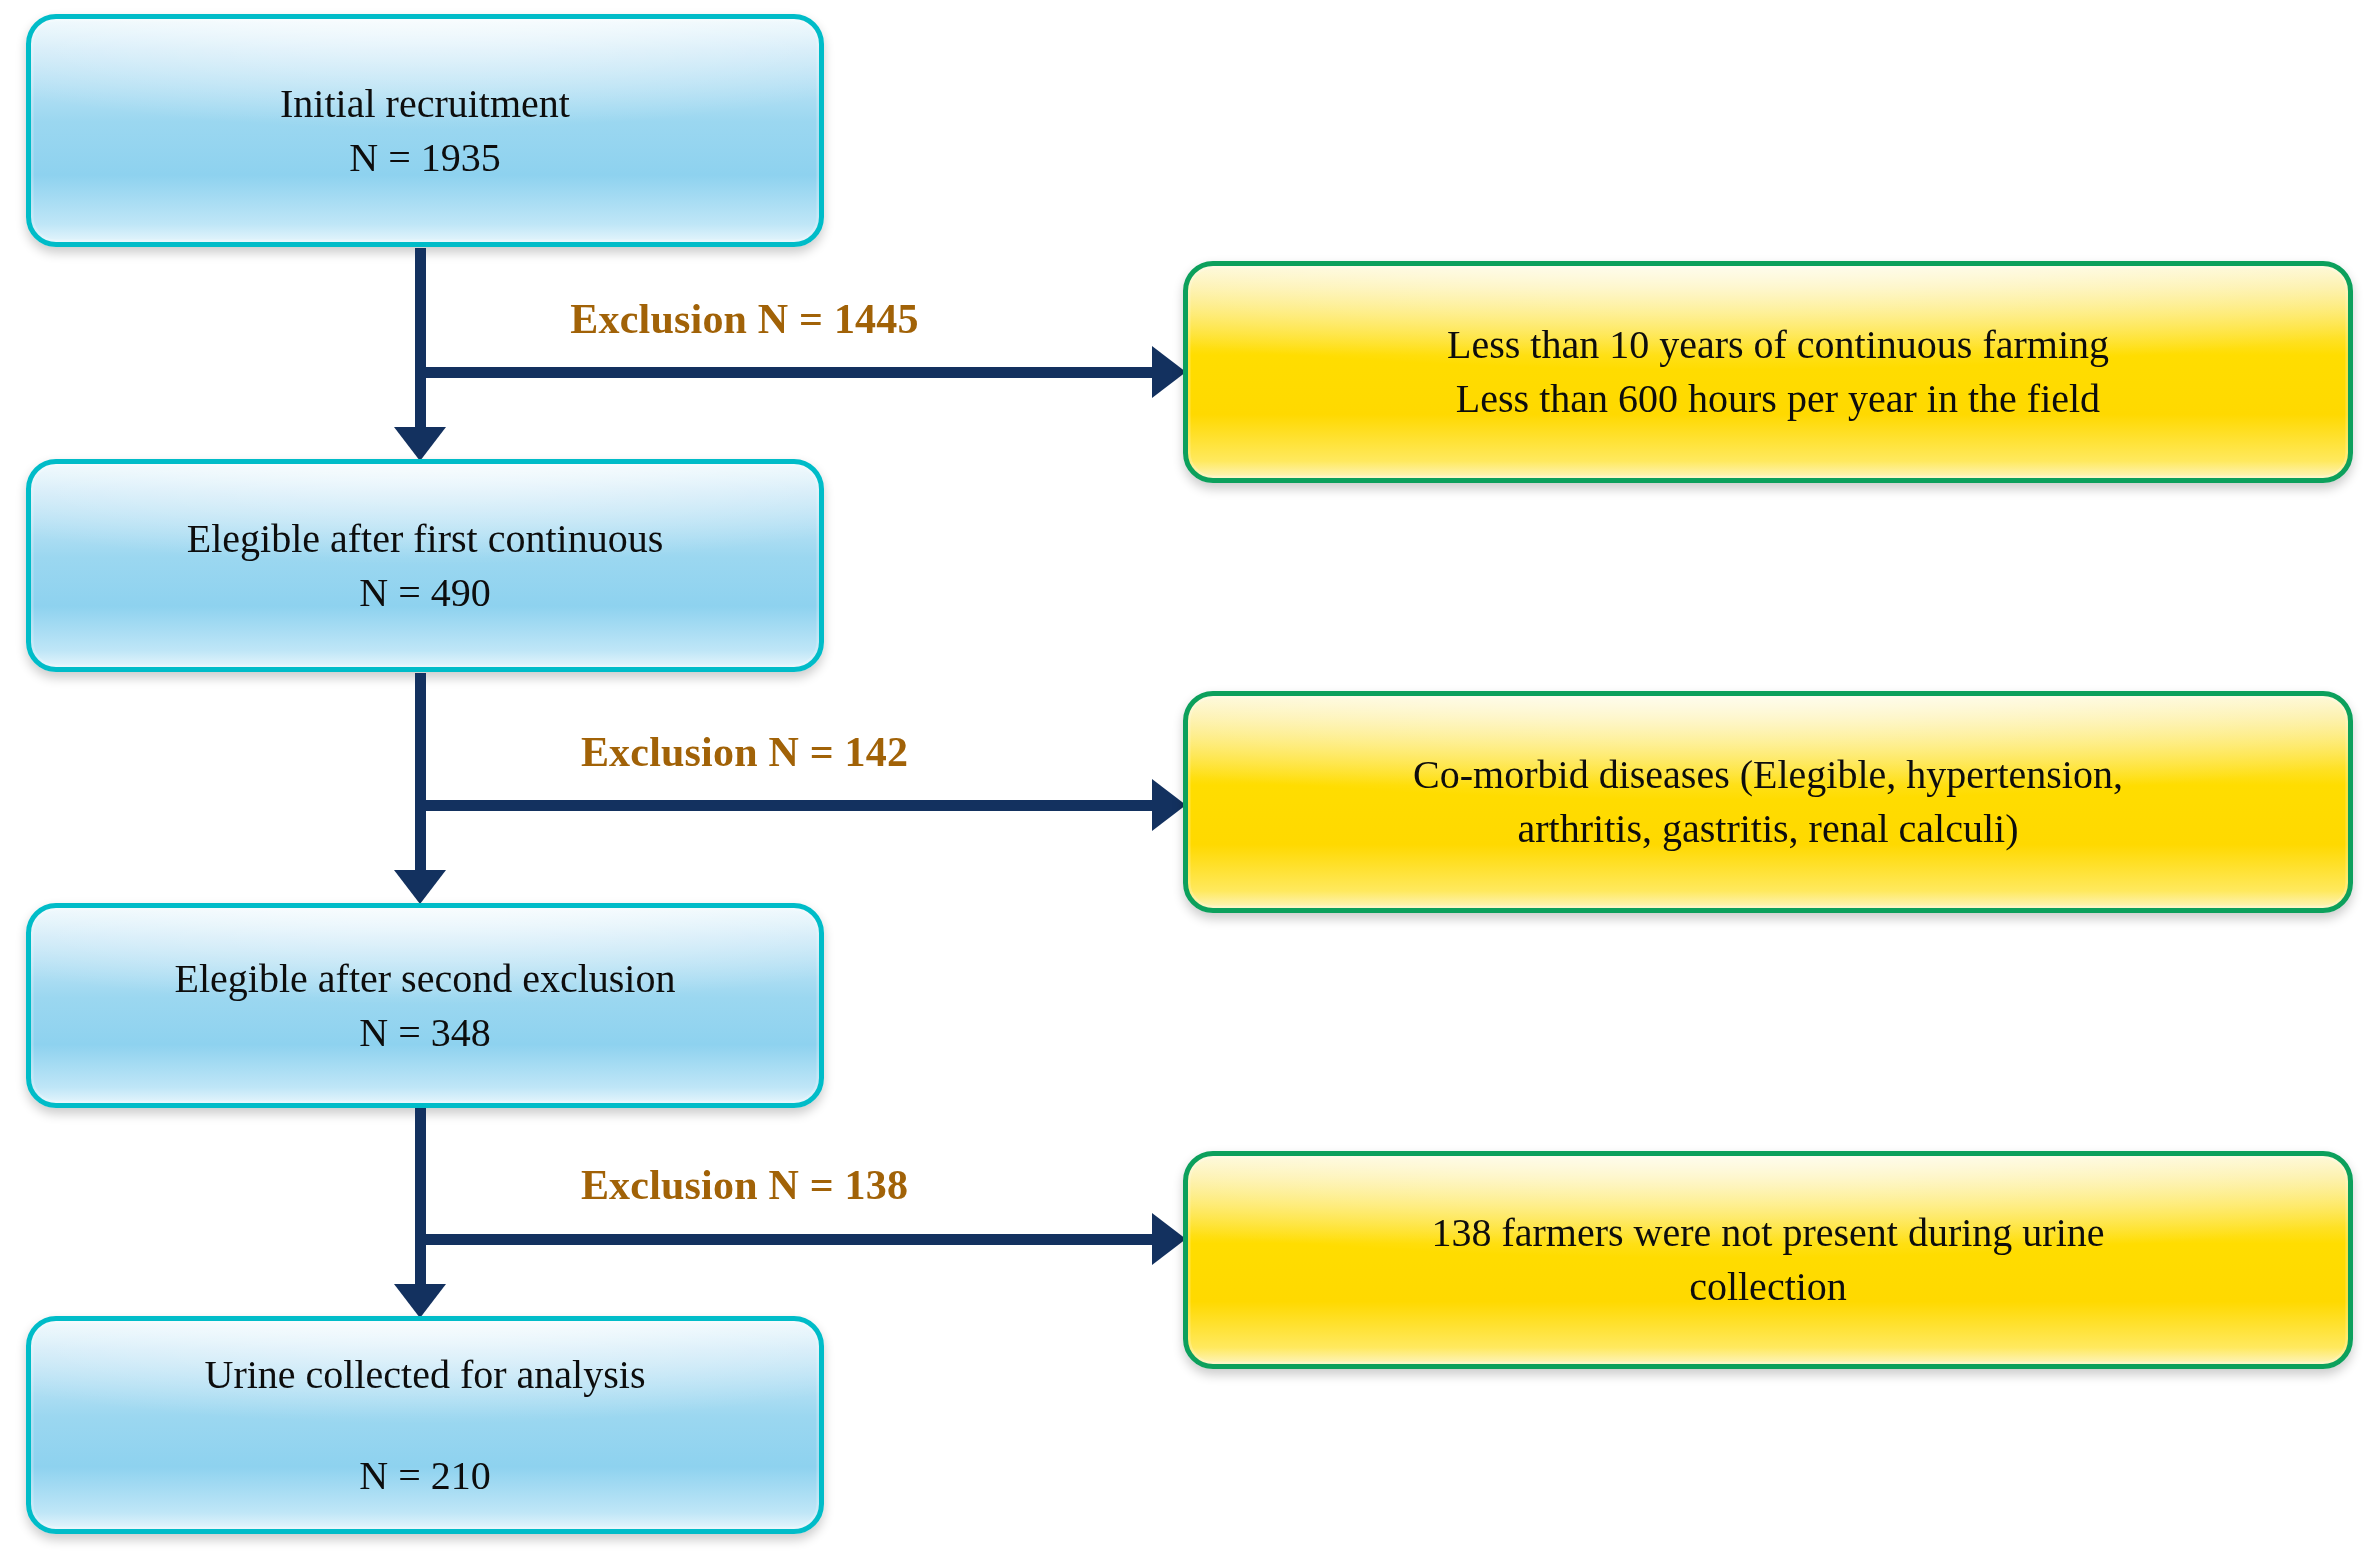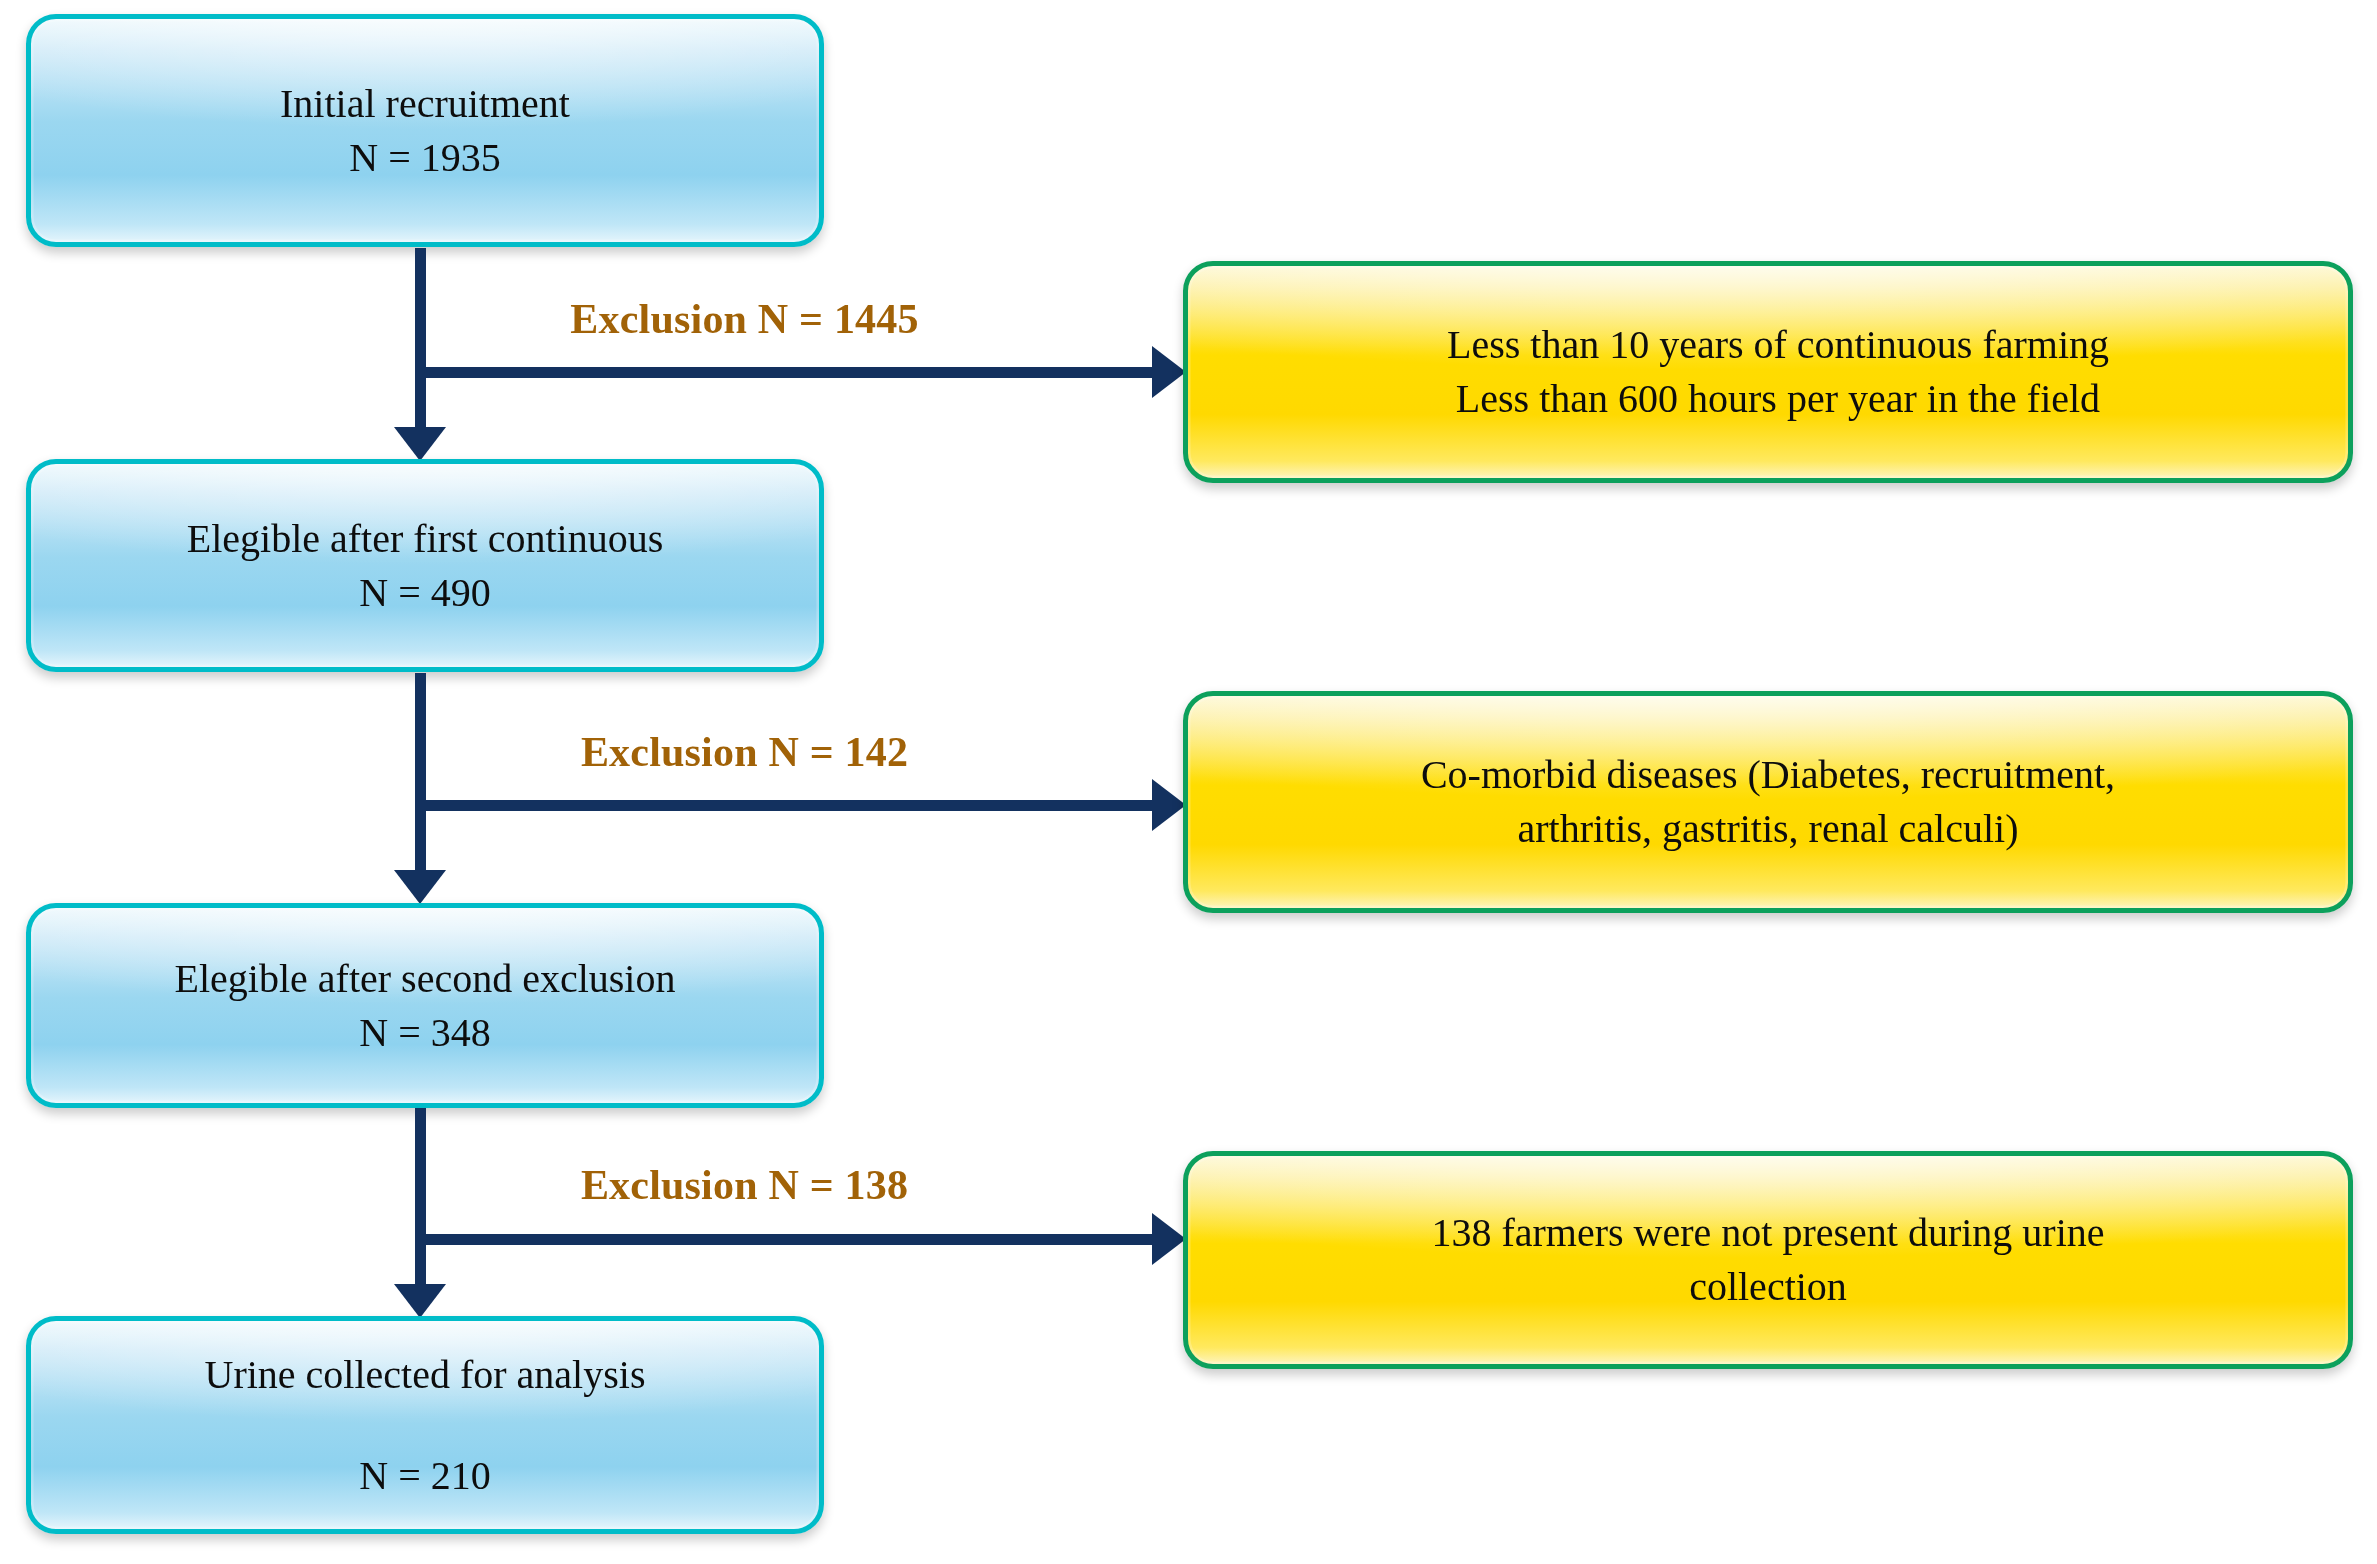--- a/index.html
+++ b/index.html
@@ -77,21 +77,21 @@
   </div>
 
   <div class="vline" style="left:415px;top:673px;height:202px;"></div>
   <div class="arrow-down" style="left:394px;top:870px;"></div>
 
   <div class="hline" style="left:415px;top:800px;width:740px;"></div>
   <div class="arrow-right" style="left:1152px;top:779px;"></div>
   <div class="edge-label" style="left:334px;top:728px;width:821px;text-align:center;">Exclusion N = 142</div>
 
   <div class="node yellow-node" style="left:1183px;top:691px;width:1170px;height:222px;">
-    <span class="ln">Co-morbid diseases (Diabetes, recruitment,</span>
+    <span class="ln">Co-morbid diseases (Elegible, hypertension,</span>
     <span class="ln">arthritis, gastritis, renal calculi)</span>
   </div>
 
   <div class="node blue-node" style="left:26px;top:903px;width:798px;height:205px;">
     <span class="ln">Elegible after second exclusion</span>
     <span class="ln">N = 348</span>
   </div>
 
   <div class="vline" style="left:415px;top:1108px;height:181px;"></div>
   <div class="arrow-down" style="left:394px;top:1284px;"></div>

